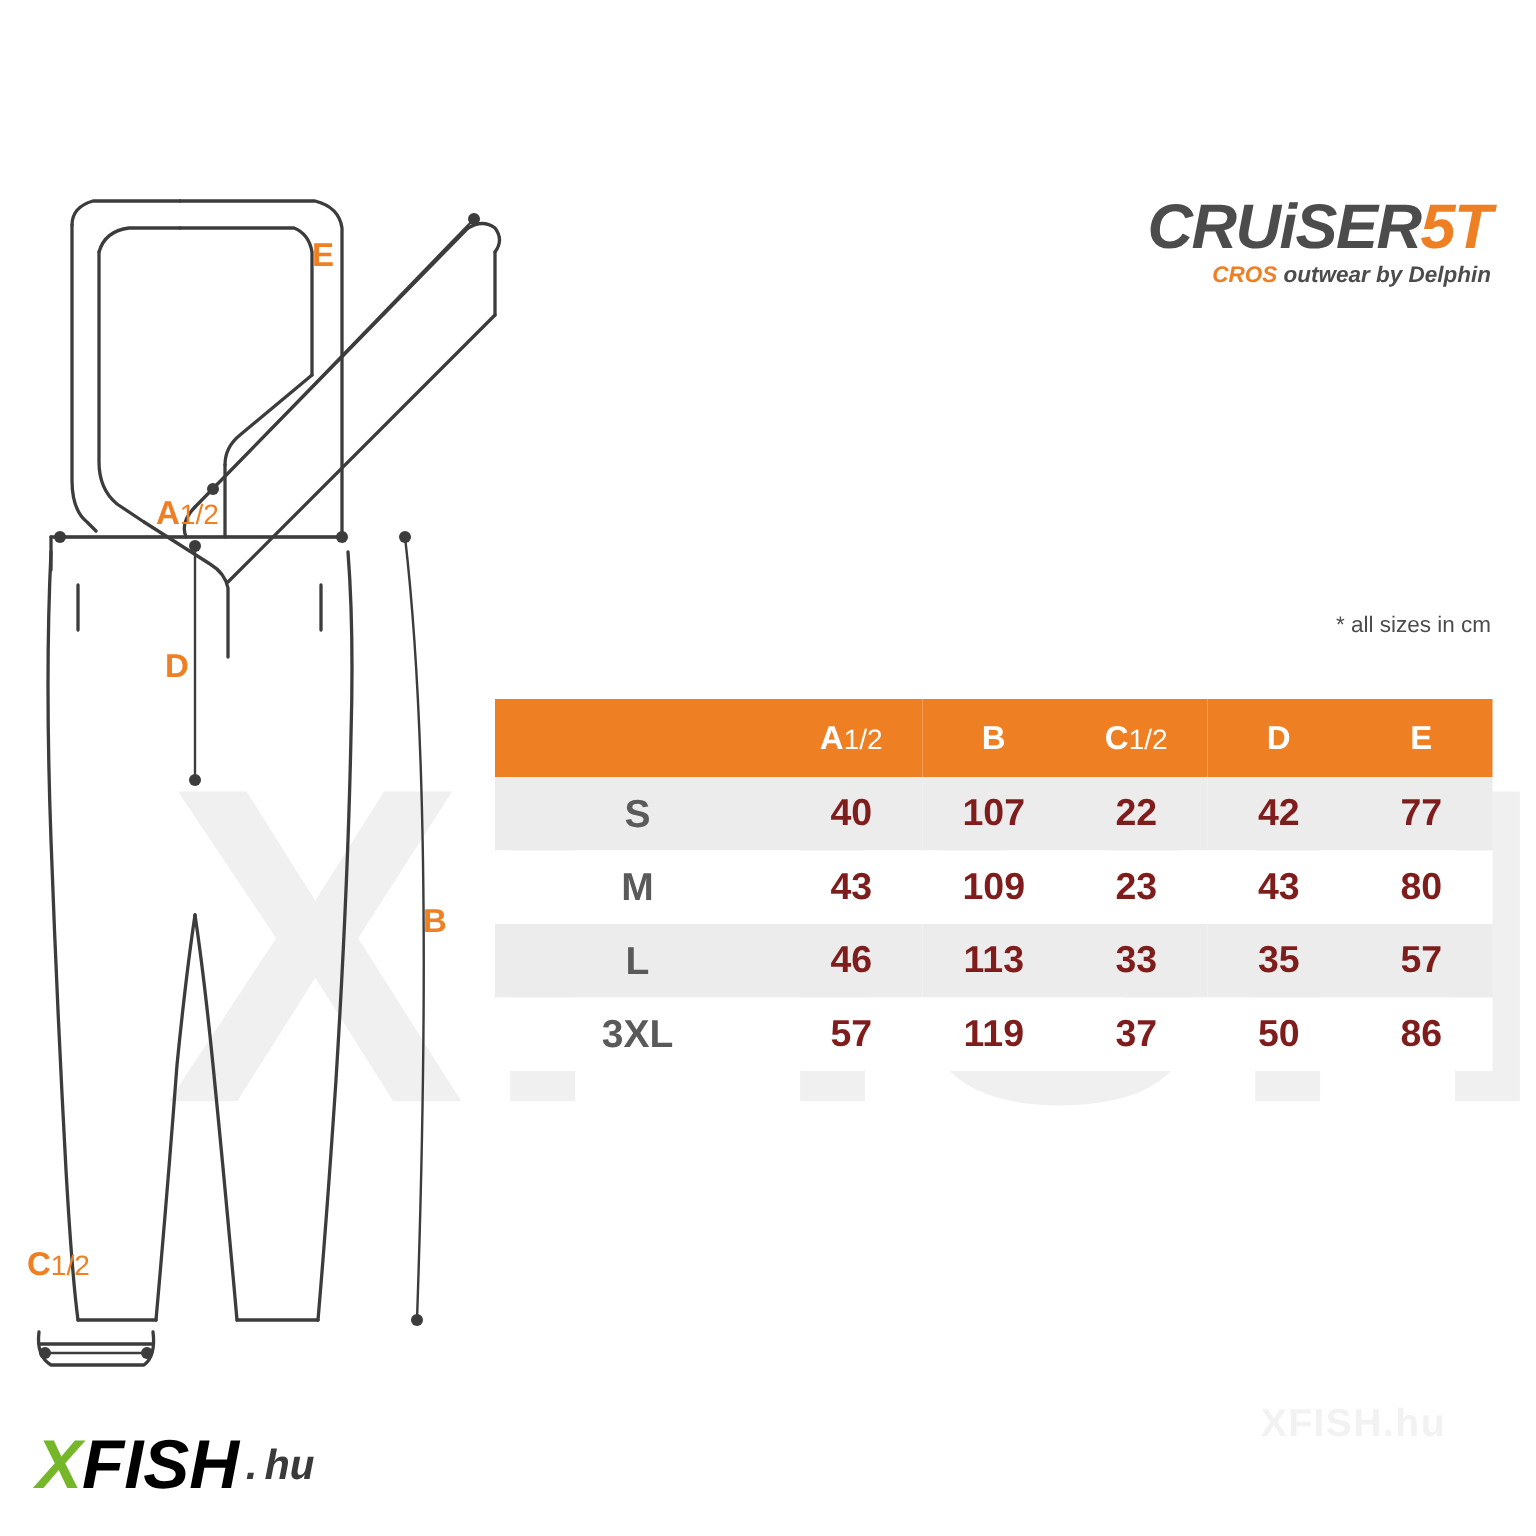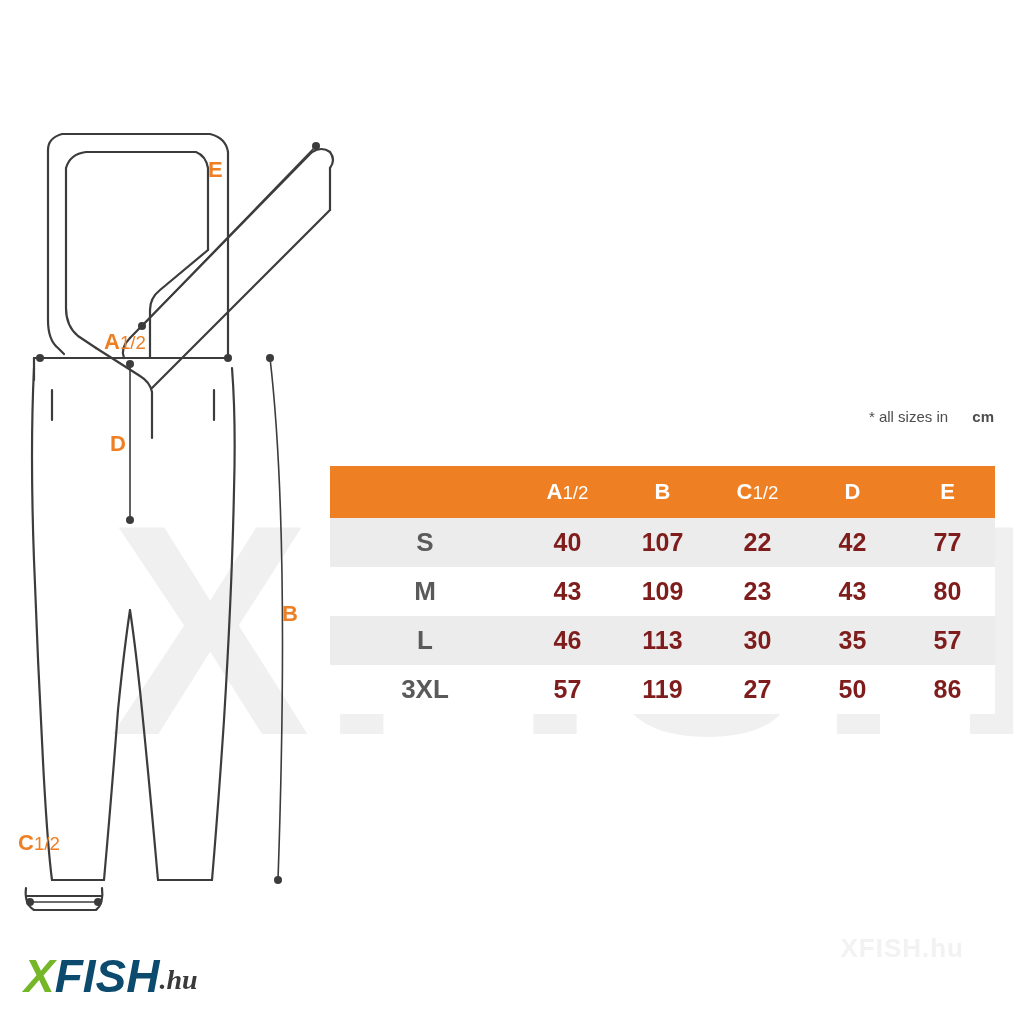--- a/index.html
+++ b/index.html
@@ -103,21 +103,21 @@
 
   
   #units-note {
     position: absolute;
     right: 30px;
     top: 408px;
     font-size: 15px;
     color: #4c4c4c;
     font-family: "Liberation Sans", sans-serif;
   }
-  #units-note .unit { font-weight: bold; margin-left: 20px; }
+  #units-note .unit { font-weight: normal; }
 
   
   #size-table {
     position: absolute;
     left: 330px;
     top: 466px;
     width: 665px;
     border-collapse: collapse;
     font-family: "Liberation Sans", sans-serif;
   }
@@ -163,24 +163,24 @@
     font-size: 46px;
     line-height: 40px;
     color: #76b72a;
   }
   #xfish-fish {
     font-family: "Liberation Sans", sans-serif;
     font-weight: bold;
     font-style: italic;
     font-size: 46px;
     line-height: 40px;
-    color: #0c4a6e;
+    color: #000000;
   }
   #xfish-hu {
-    font-family: Liberation Serif, serif;
+    font-family: Liberation Mono, monospace;
     font-weight: bold;
     font-style: italic;
     font-size: 28px;
     line-height: 32px;
     color: #3a3a3a;
   }
 </style>
 </head>
 <body>
 
@@ -251,20 +251,27 @@
   </g>
 </svg>
 
 <div class="mlabel" id="lbl-E"><span>E</span></div>
 <div class="mlabel" id="lbl-A"><span>A</span><span class="frac">1/2</span></div>
 <div class="mlabel" id="lbl-D"><span>D</span></div>
 <div class="mlabel" id="lbl-B"><span>B</span></div>
 <div class="mlabel" id="lbl-C"><span>C</span><span class="frac">1/2</span></div>
 
 <div id="brand">
+  <div id="brand-main">
+    <span>CRUiSER</span><span class="accent">5T</span>
+  </div>
+  <div id="brand-sub">
+    <span class="accent">CROS</span>
+    <span>outwear by Delphin</span>
+  </div>
 </div>
 
 <div id="units-note">
   <span>* all sizes in </span><span class="unit">cm</span>
 </div>
 
 <table id="size-table">
   <thead>
     <tr>
       <th class="colhdr-blank"></th>
@@ -289,29 +296,29 @@
       <td class="val">43</td>
       <td class="val">109</td>
       <td class="val">23</td>
       <td class="val">43</td>
       <td class="val">80</td>
     </tr>
     <tr class="alt">
       <td class="rowhdr">L</td>
       <td class="val">46</td>
       <td class="val">113</td>
-      <td class="val">30</td>
+      <td class="val">33</td>
       <td class="val">35</td>
       <td class="val">57</td>
     </tr>
     <tr>
       <td class="rowhdr">3XL</td>
       <td class="val">57</td>
       <td class="val">119</td>
-      <td class="val">27</td>
+      <td class="val">37</td>
       <td class="val">50</td>
       <td class="val">86</td>
     </tr>
   </tbody>
 </table>
 
 <div id="xfish-logo">
   <span id="xfish-x">X</span>
   <span id="xfish-fish">FISH</span>
   <span id="xfish-hu">.hu</span>

